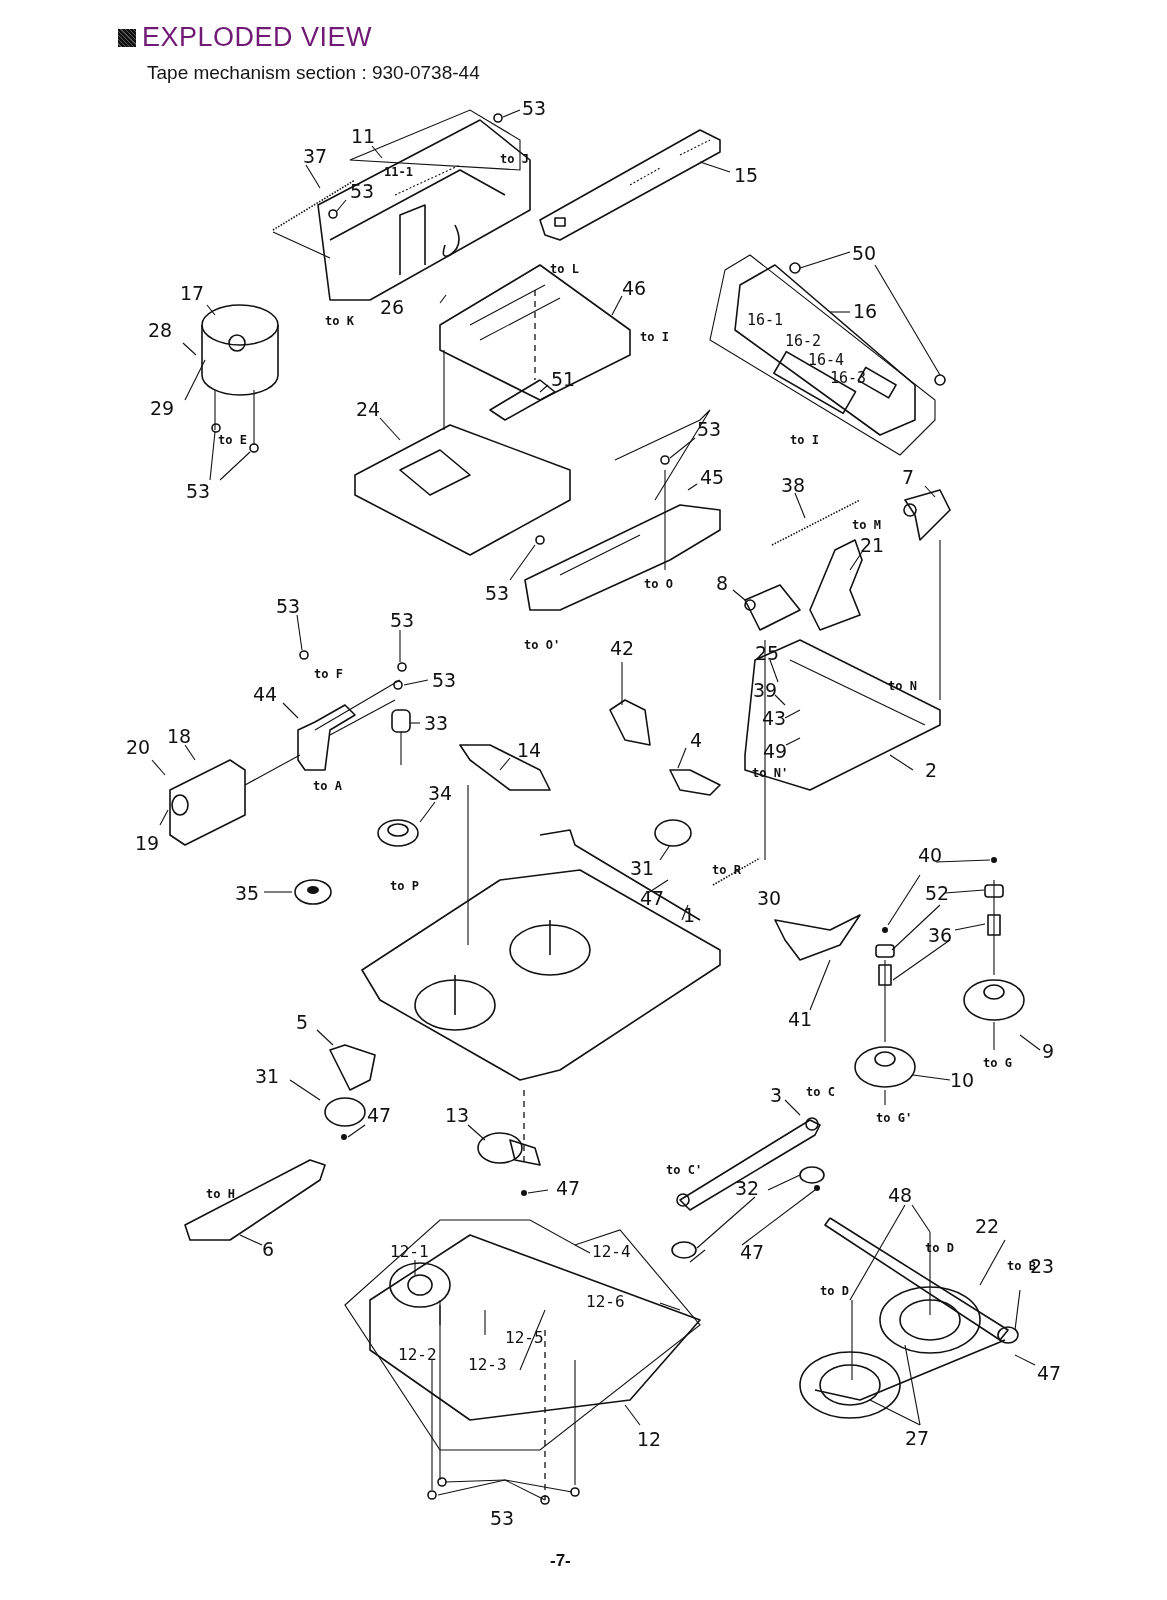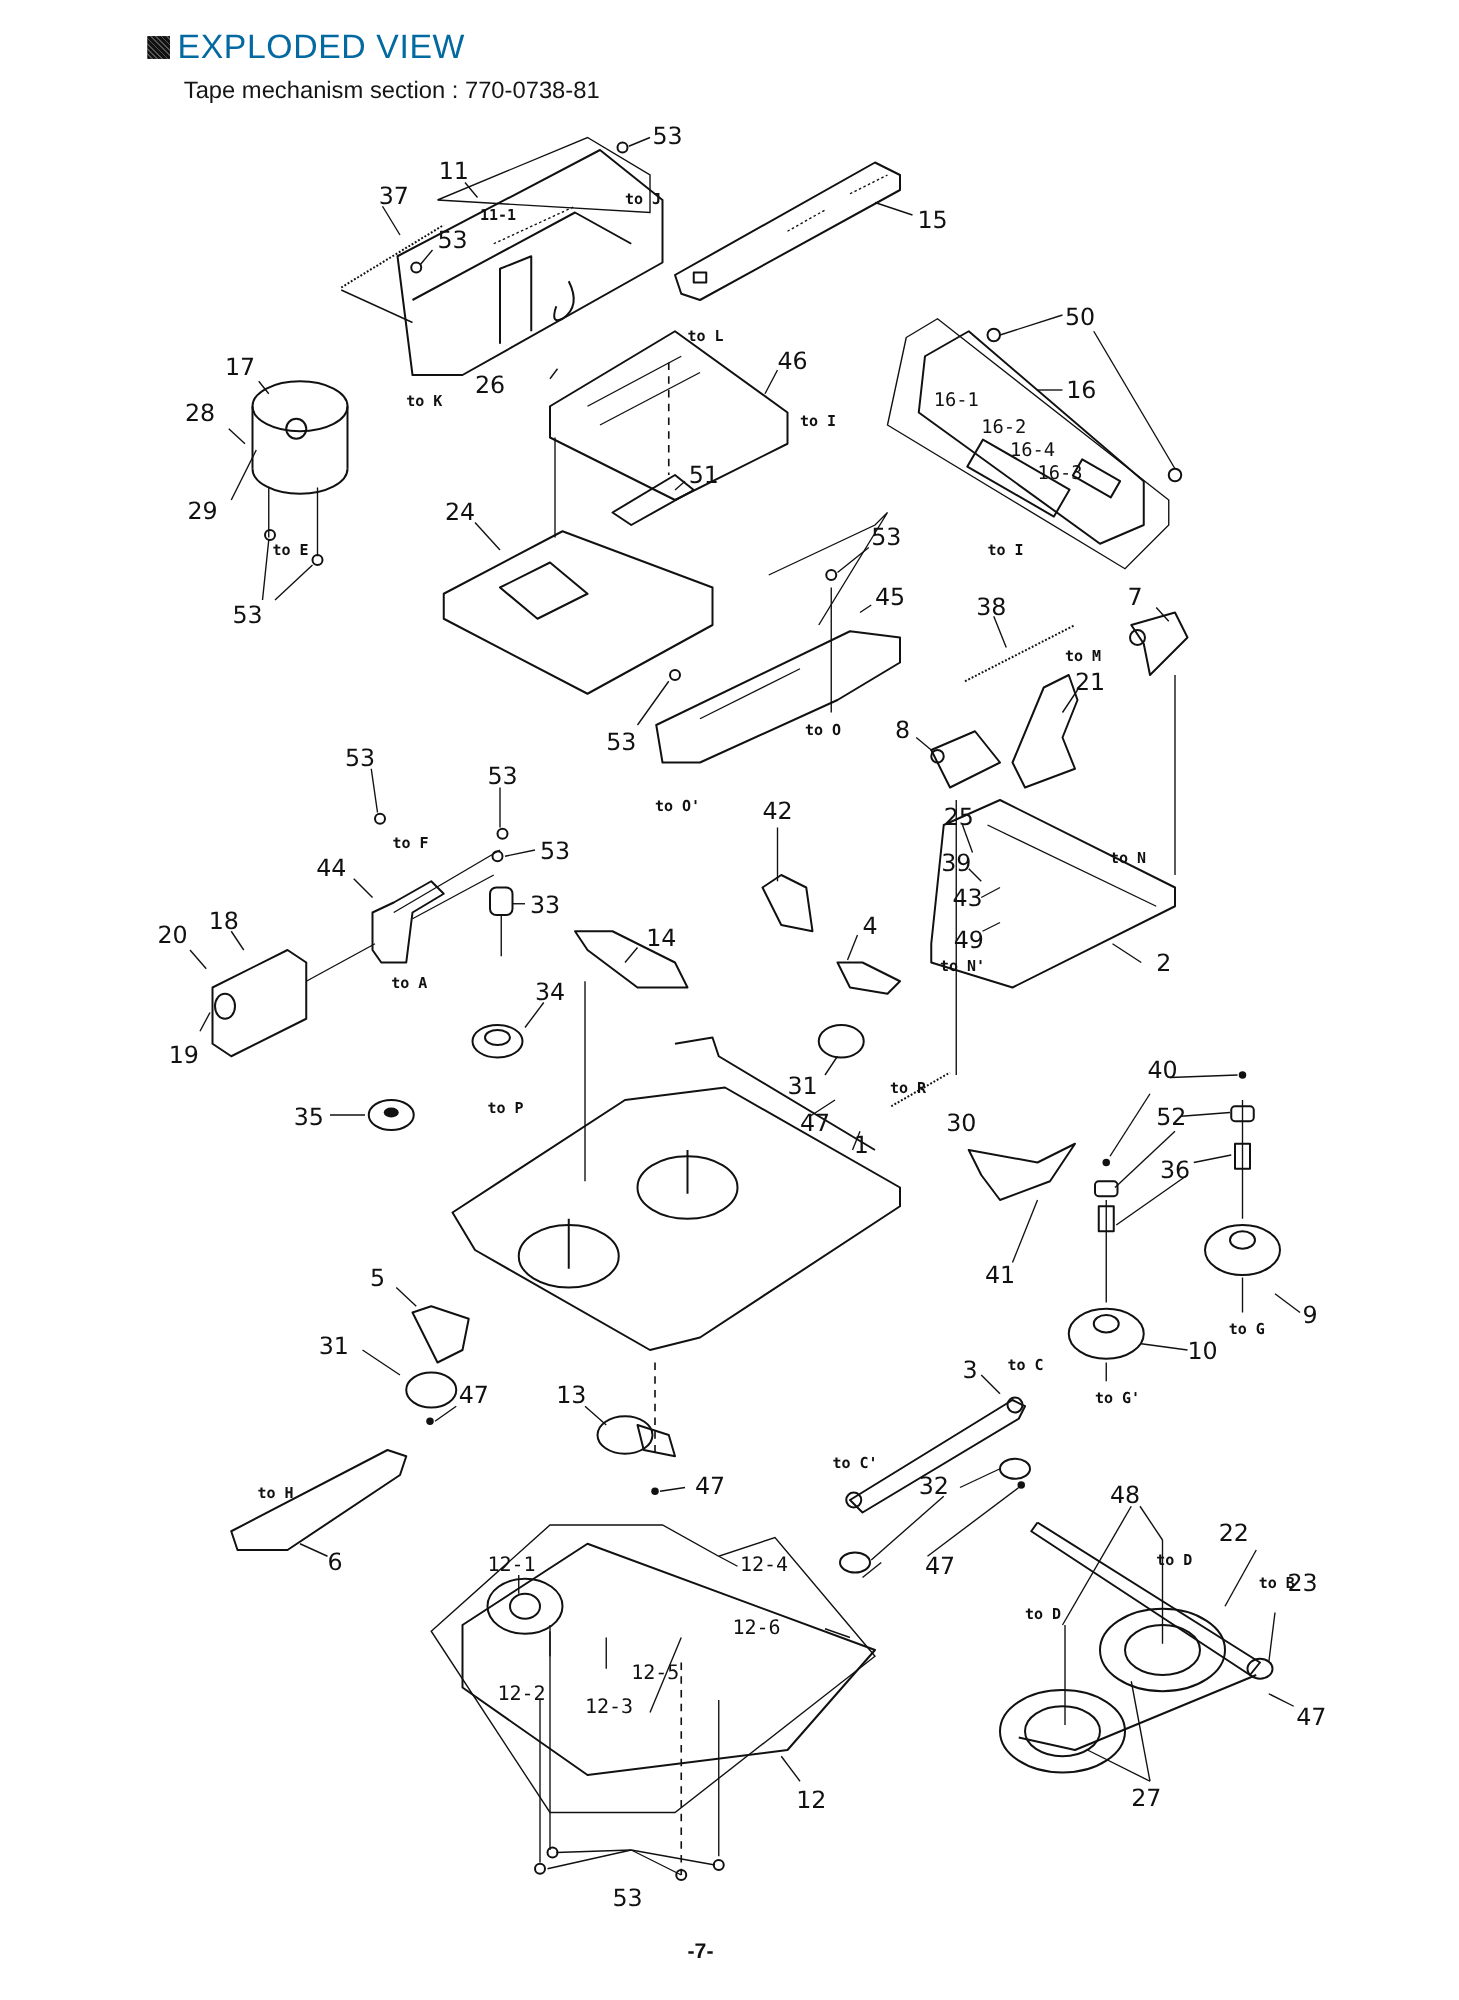--- a/index.html
+++ b/index.html
@@ -2,41 +2,41 @@
 <html><head>
 <meta charset="utf-8">
 <style>
   html, body { margin: 0; padding: 0; background: #ffffff; }
   body { width: 1167px; height: 1600px; position: relative; overflow: hidden;
          font-family: "Liberation Sans", sans-serif; color: #111; }
   .header { position: absolute; left: 118px; top: 22px; }
   .title-row { display: flex; align-items: center; }
   .title-mark { width: 18px; height: 18px; background: #111; margin-right: 6px;
                 background-image: repeating-linear-gradient(45deg,#111 0 2px,#555 2px 3px); }
-  .title { font-size: 27px; font-weight: normal; letter-spacing: 0.5px; color: #0369a1; }
+  .title { font-size: 27px; font-weight: normal; letter-spacing: 0.5px; color: #701a75; }
   .subtitle { position: absolute; left: 147px; top: 62px; font-size: 19px; color: #151515; }
   .page-number { position: absolute; left: 550px; top: 1551px; font-size: 17px; font-weight: bold; }
   svg#diagram { position: absolute; left: 0; top: 0; }
   svg#diagram .part { fill: none; stroke: #111; stroke-width: 1.6; stroke-linejoin: round; }
   svg#diagram .thin { fill: none; stroke: #111; stroke-width: 1.1; }
   svg#diagram .dash { fill: none; stroke: #111; stroke-width: 1.3; stroke-dasharray: 6 5; }
   svg#diagram .solid { fill: #111; stroke: none; }
   svg#diagram .callout { font-family: "DejaVu Sans", sans-serif; font-size: 19px; fill: #111; }
   svg#diagram .ref { font-family: "DejaVu Sans Mono", monospace; font-size: 12px; font-weight: bold; fill: #111; }
 </style>
 </head>
 <body>
 
 <div class="header">
   <div class="title-row">
     <span class="title-mark"></span>
     <span class="title">EXPLODED VIEW</span>
   </div>
 </div>
-<div class="subtitle">Tape mechanism section : 770-0738-81</div>
+<div class="subtitle">Tape mechanism section : 930-0738-44</div>
 
 <svg id="diagram" width="1167" height="1600" viewBox="0 0 1167 1600">
 
   <g>
     <polygon class="part" points="318,205 480,120 530,160 530,210 370,300 330,300"></polygon>
     <polyline class="part" points="330,240 460,170 505,195"></polyline>
     <polyline class="part" points="400,275 400,215 425,205 425,265"></polyline>
     <path class="part" d="M455,225 q10,20 -5,30 q-10,5 -5,-10"></path>
     <path class="thin" d="M395,195 l65,-30" stroke-dasharray="2 2"></path>
   </g>

